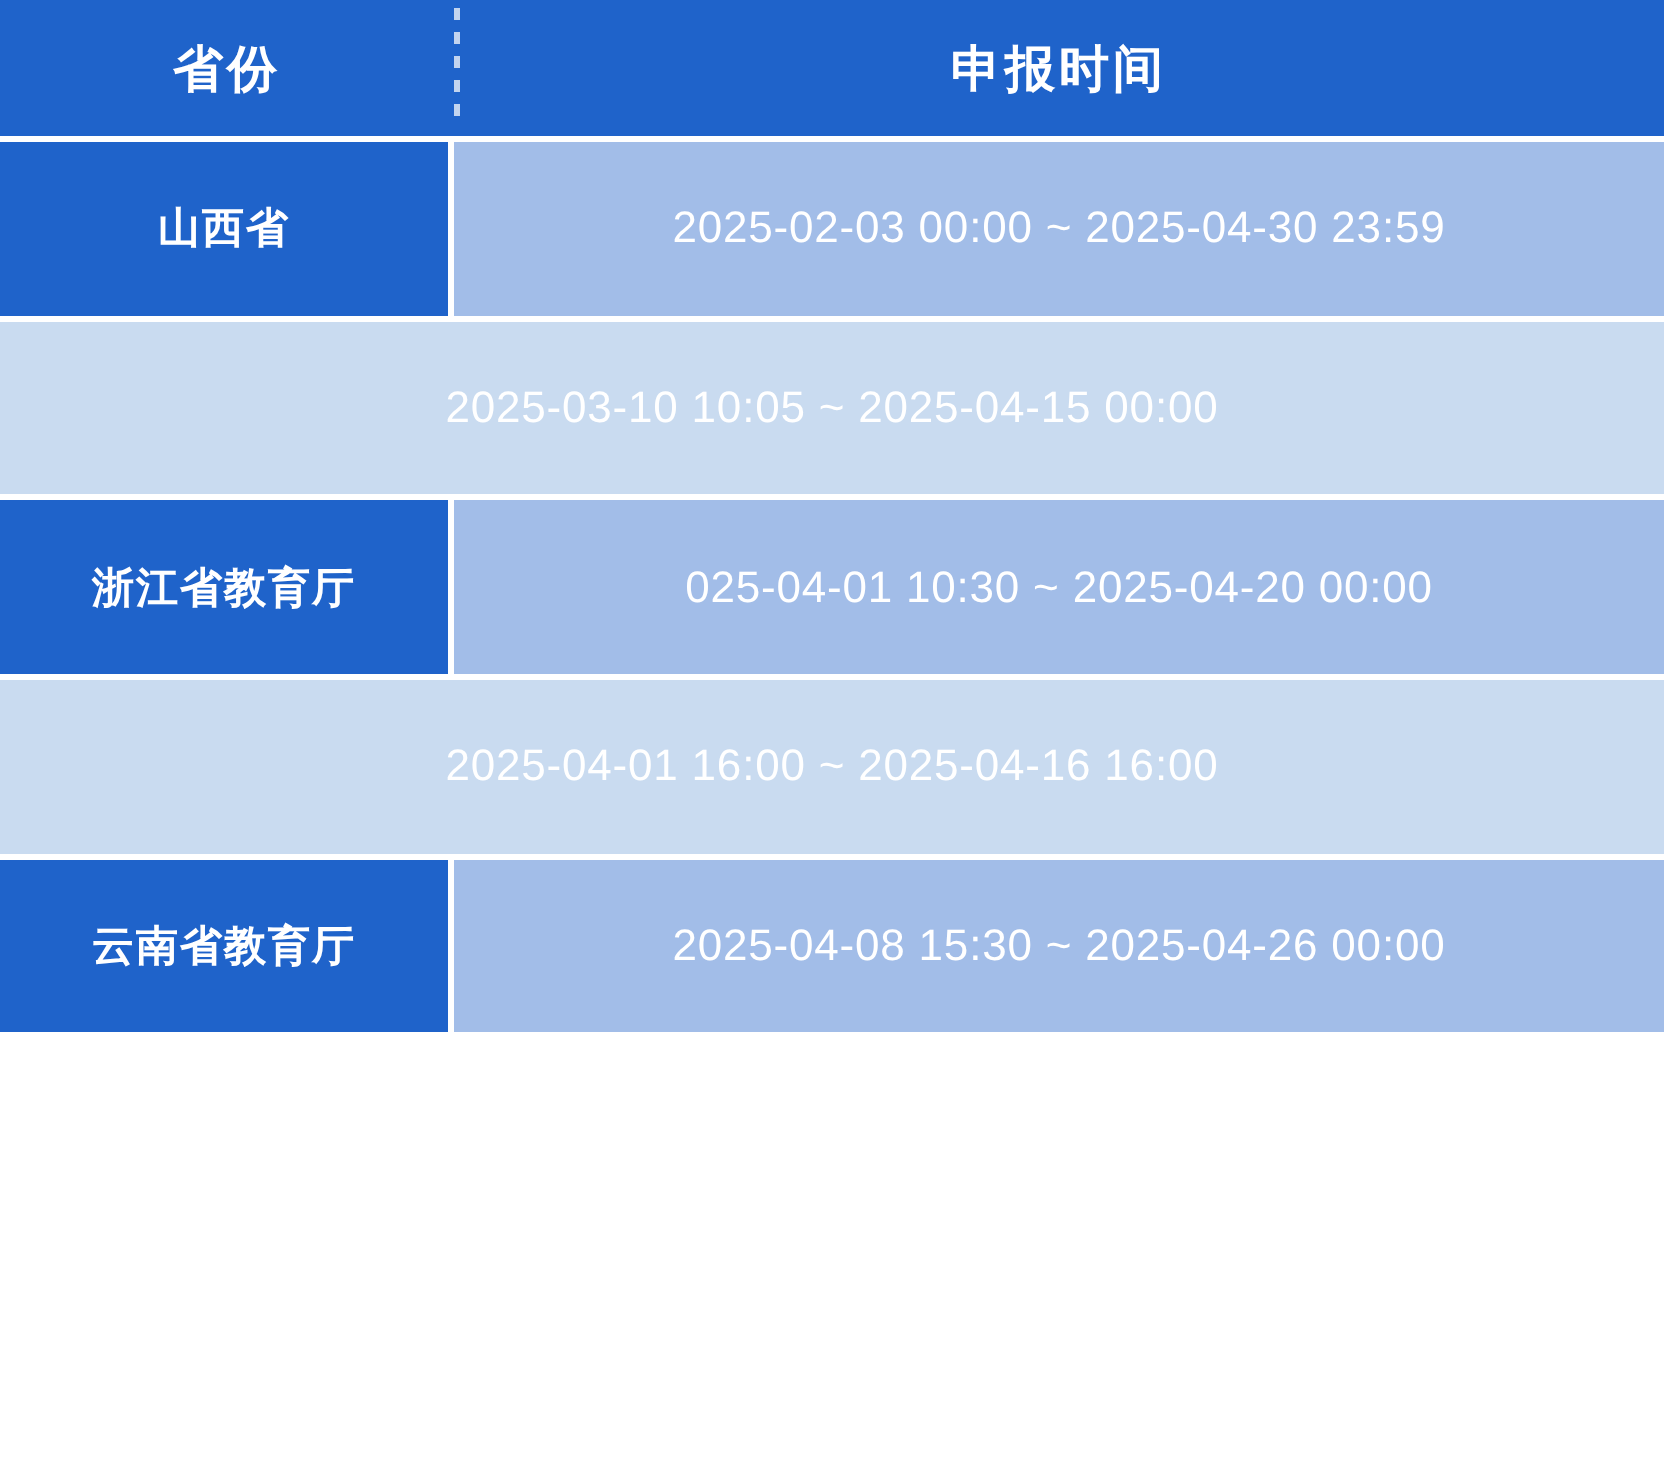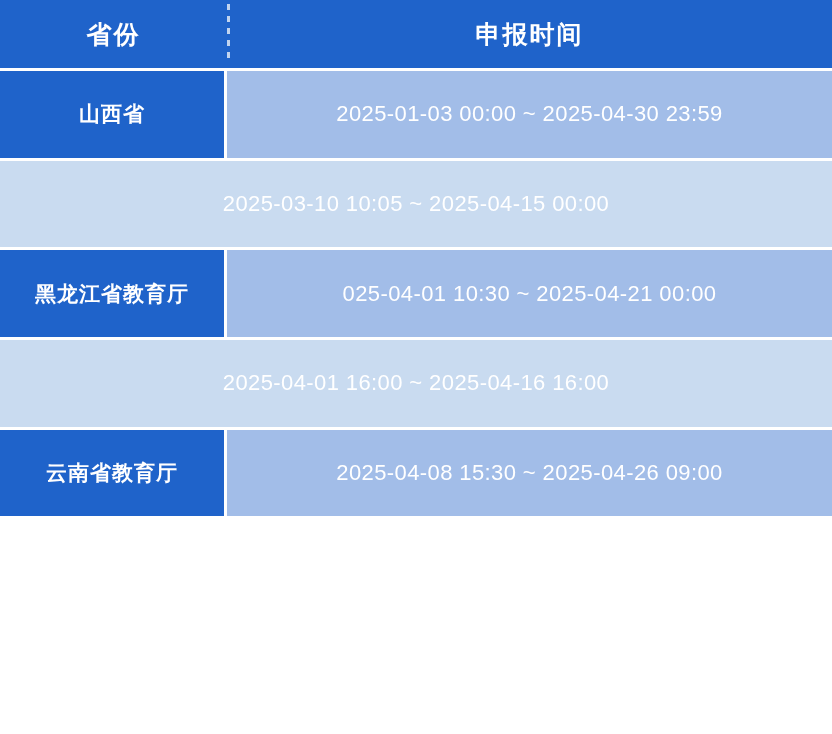--- a/index.html
+++ b/index.html
@@ -114,39 +114,39 @@
   <div class="header-row">
     <div class="header-cell province">省份</div>
     <div class="header-divider"></div>
     <div class="header-cell time">申报时间</div>
   </div>
 
   <div class="body">
 
     <div class="row shade-dark">
       <div class="cell province">山西省</div>
-      <div class="cell time">2025-01-03 00:00 ~ 2025-04-30 23:59</div>
+      <div class="cell time">2025-02-03 00:00 ~ 2025-04-30 23:59</div>
     </div>
 
     <div class="row shade-light">
       <div class="cell time">2025-03-10 10:05 ~ 2025-04-15 00:00</div>
     </div>
 
     <div class="row shade-dark">
-      <div class="cell province">黑龙江省教育厅</div>
-      <div class="cell time">025-04-01 10:30 ~ 2025-04-21 00:00</div>
+      <div class="cell province">浙江省教育厅</div>
+      <div class="cell time">025-04-01 10:30 ~ 2025-04-20 00:00</div>
     </div>
 
     <div class="row shade-light">
       <div class="cell time">2025-04-01 16:00 ~ 2025-04-16 16:00</div>
     </div>
 
     <div class="row shade-dark">
       <div class="cell province">云南省教育厅</div>
-      <div class="cell time">2025-04-08 15:30 ~ 2025-04-26 09:00</div>
+      <div class="cell time">2025-04-08 15:30 ~ 2025-04-26 00:00</div>
     </div>
 
     <div class="row shade-light">
     </div>
 
 
   </div>
 </div>
 
 </body></html>

